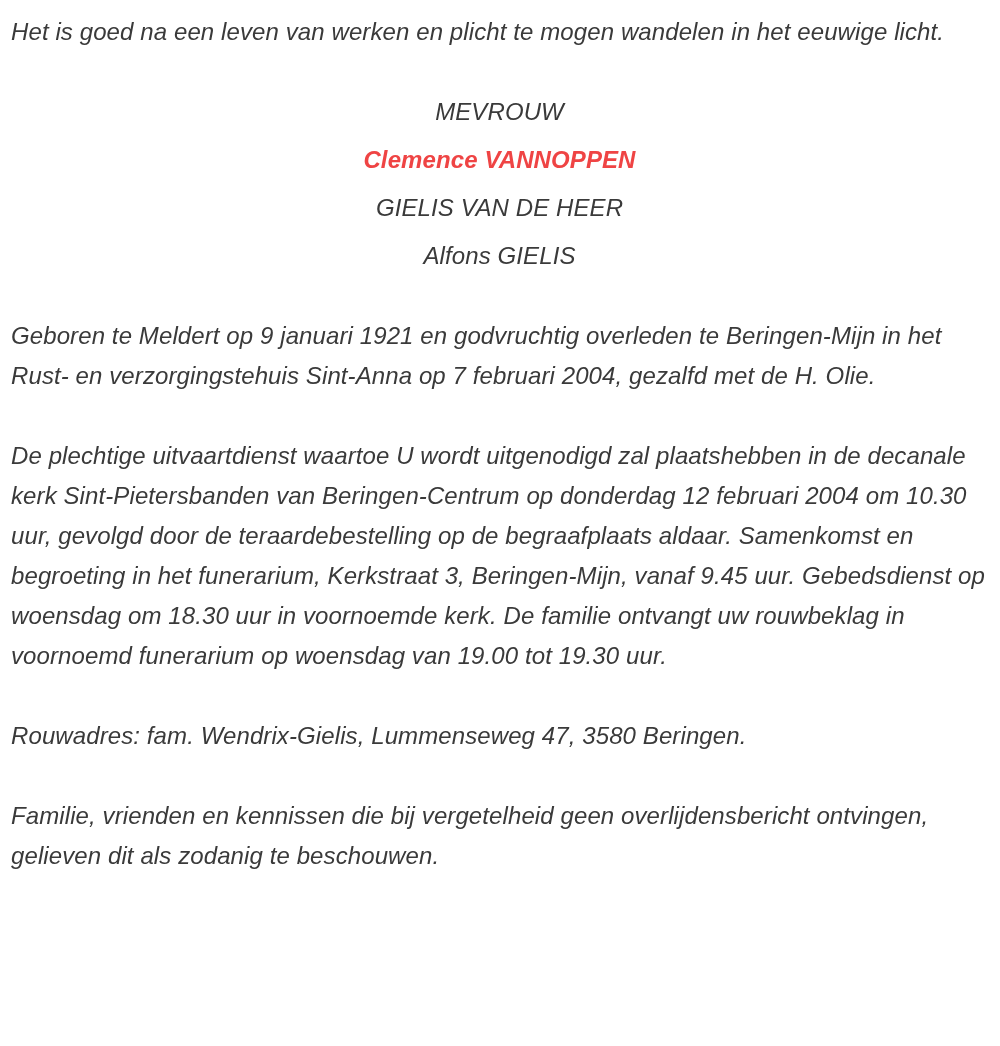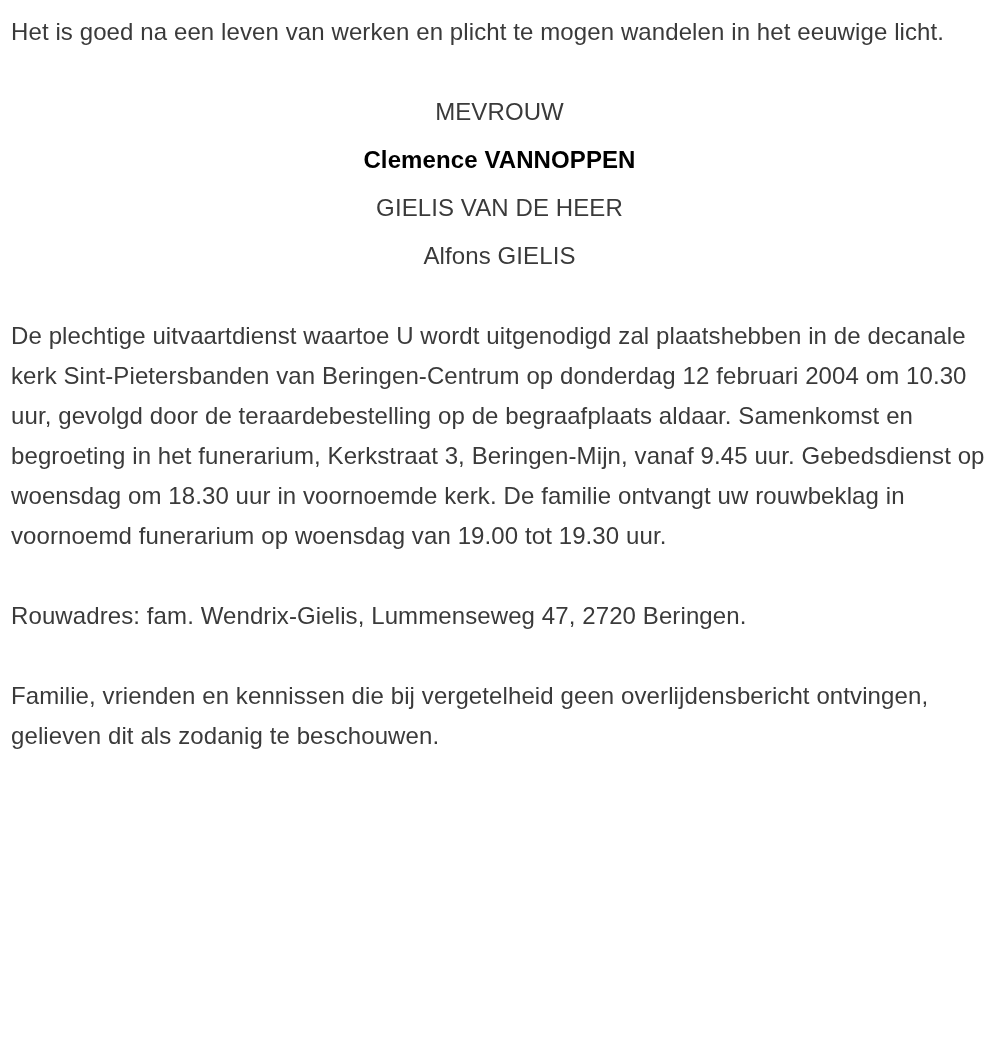--- a/index.html
+++ b/index.html
@@ -14,55 +14,57 @@
       font-family: "Liberation Sans", "DejaVu Sans", sans-serif;
       color: #3a3a3a;
       padding: 12px 12px 0 11px;
       overflow: hidden;
     }
     .doc {
       width: 100%;
       font-size: 24px;
       line-height: 40px;
       letter-spacing: 0.1px;
+      font-style: italic;
     }
     .doc p {
       margin: 0 0 40px 0;
     }
     .name-block p {
       margin: 0 0 8px 0;
       text-align: center;
     }
     .name-block p.last {
       margin-bottom: 40px;
     }
     .deceased-name {
       font-weight: 700;
-      color: #000000;
+      color: #ef4444;
     }
     .closing p {
       margin-bottom: 8px;
     }
   </style>
 </head>
 <body>
 
 <div class="doc">
 
   <p>Het is goed na een leven van werken en plicht te mogen wandelen in het eeuwige licht.</p>
 
   <div class="name-block">
     <p>MEVROUW</p>
     <p class="deceased-name">Clemence VANNOPPEN</p>
     <p>GIELIS VAN DE HEER</p>
     <p class="last">Alfons GIELIS</p>
   </div>
 
+  <p>Geboren te Meldert op 9 januari 1921 en godvruchtig overleden te Beringen-Mijn in het Rust- en verzorgingstehuis Sint-Anna op 7 februari 2004, gezalfd met de H. Olie.</p>
 
   <p>De plechtige uitvaartdienst waartoe U wordt uitgenodigd zal plaatshebben in de decanale kerk Sint-Pietersbanden van Beringen-Centrum op donderdag 12 februari 2004 om 10.30 uur, gevolgd door de teraardebestelling op de begraafplaats aldaar. Samenkomst en begroeting in het funerarium, Kerkstraat 3, Beringen-Mijn, vanaf 9.45 uur. Gebedsdienst op woensdag om 18.30 uur in voornoemde kerk. De familie ontvangt uw rouwbeklag in voornoemd funerarium op woensdag van 19.00 tot 19.30 uur.</p>
 
-  <p>Rouwadres: fam. Wendrix-Gielis, Lummenseweg 47, 2720 Beringen.</p>
+  <p>Rouwadres: fam. Wendrix-Gielis, Lummenseweg 47, 3580 Beringen.</p>
 
   <div class="closing">
     <p>Familie, vrienden en kennissen die bij vergetelheid geen overlijdensbericht ontvingen, gelieven dit als zodanig te beschouwen.</p>
   </div>
 
 </div>
 
 </body></html>

